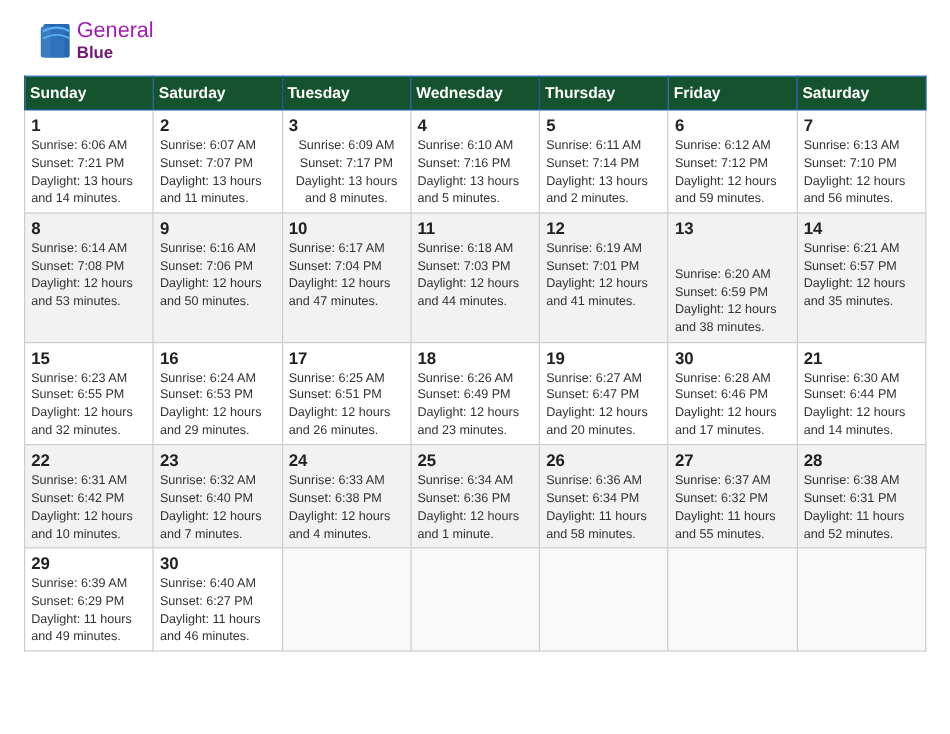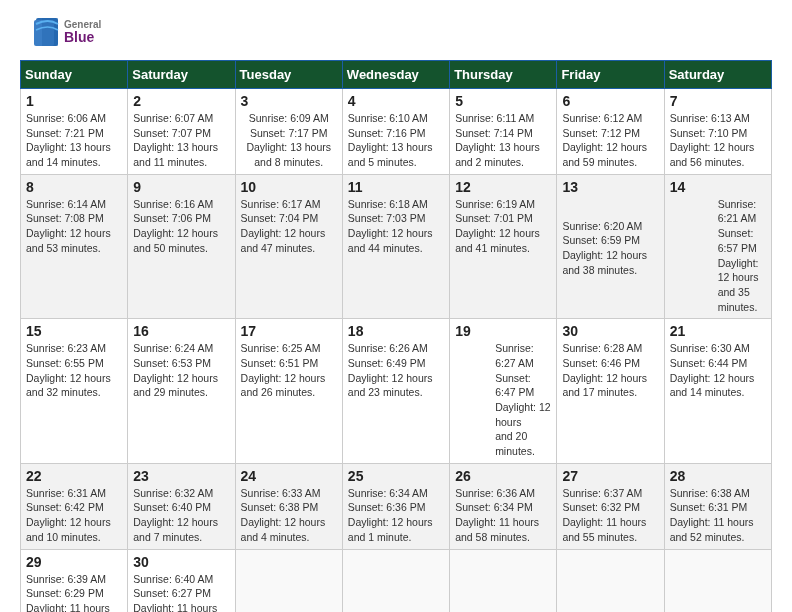--- a/index.html
+++ b/index.html
@@ -67,21 +67,21 @@
 <div class="header">
   <div class="logo">
   <svg width="40" height="32" viewBox="0 0 40 32">
     <rect x="16" y="2" width="22" height="28" rx="2" fill="#2a6db5"></rect>
     <rect x="14" y="4" width="20" height="26" rx="2" fill="#3a7dc5"></rect>
     <path d="M22 2 L38 2 L38 30 L22 30 Z" fill="#1a5da5" opacity="0.3"></path>
     <path d="M16 8 Q28 2 38 8" fill="none" stroke="#5ab0f0" stroke-width="2"></path>
     <path d="M16 14 Q28 8 38 14" fill="none" stroke="#5ab0f0" stroke-width="1.5"></path>
   </svg>
   <div style="line-height:1.1">
-    <div style="font-size:10px; font-weight:bold; color:#737373;">General</div>
+    <div style="font-size:18px; font-weight:normal; color:#a21caf;">General</div>
     <div style="font-size:14px; font-weight:bold; color:#701a75;">Blue</div>
   </div>
 </div>
   <div class="title-block">
     <div class="month-title"></div>
     <div class="location-title"></div>
   </div>
 </div>
 
 <table class="calendar">
@@ -186,21 +186,21 @@
         </td>
         <td>
           <span class="day-num">13</span>
           <div class="day-info" style="white-space: pre-line; margin-top: 24px;">Sunrise: 6:20 AM
 Sunset: 6:59 PM
 Daylight: 12 hours
 and 38 minutes.</div>
         </td>
         <td>
           <span class="day-num">14</span>
-          <div class="day-info" style="white-space: pre-line; margin-left: 48px;">Sunrise: 6:21 AM
+          <div class="day-info" style="white-space: pre-line;">Sunrise: 6:21 AM
 Sunset: 6:57 PM
 Daylight: 12 hours
 and 35 minutes.</div>
         </td>
       </tr>
       <tr>
         <td>
           <span class="day-num">15</span>
           <div class="day-info" style="white-space: pre-line;">Sunrise: 6:23 AM
 Sunset: 6:55 PM
@@ -223,21 +223,21 @@
         </td>
         <td>
           <span class="day-num">18</span>
           <div class="day-info" style="white-space: pre-line;">Sunrise: 6:26 AM
 Sunset: 6:49 PM
 Daylight: 12 hours
 and 23 minutes.</div>
         </td>
         <td>
           <span class="day-num">19</span>
-          <div class="day-info" style="white-space: pre-line; margin-left: 40px;">Sunrise: 6:27 AM
+          <div class="day-info" style="white-space: pre-line;">Sunrise: 6:27 AM
 Sunset: 6:47 PM
 Daylight: 12 hours
 and 20 minutes.</div>
         </td>
         <td>
           <span class="day-num">30</span>
           <div class="day-info" style="white-space: pre-line;">Sunrise: 6:28 AM
 Sunset: 6:46 PM
 Daylight: 12 hours
 and 17 minutes.</div>

